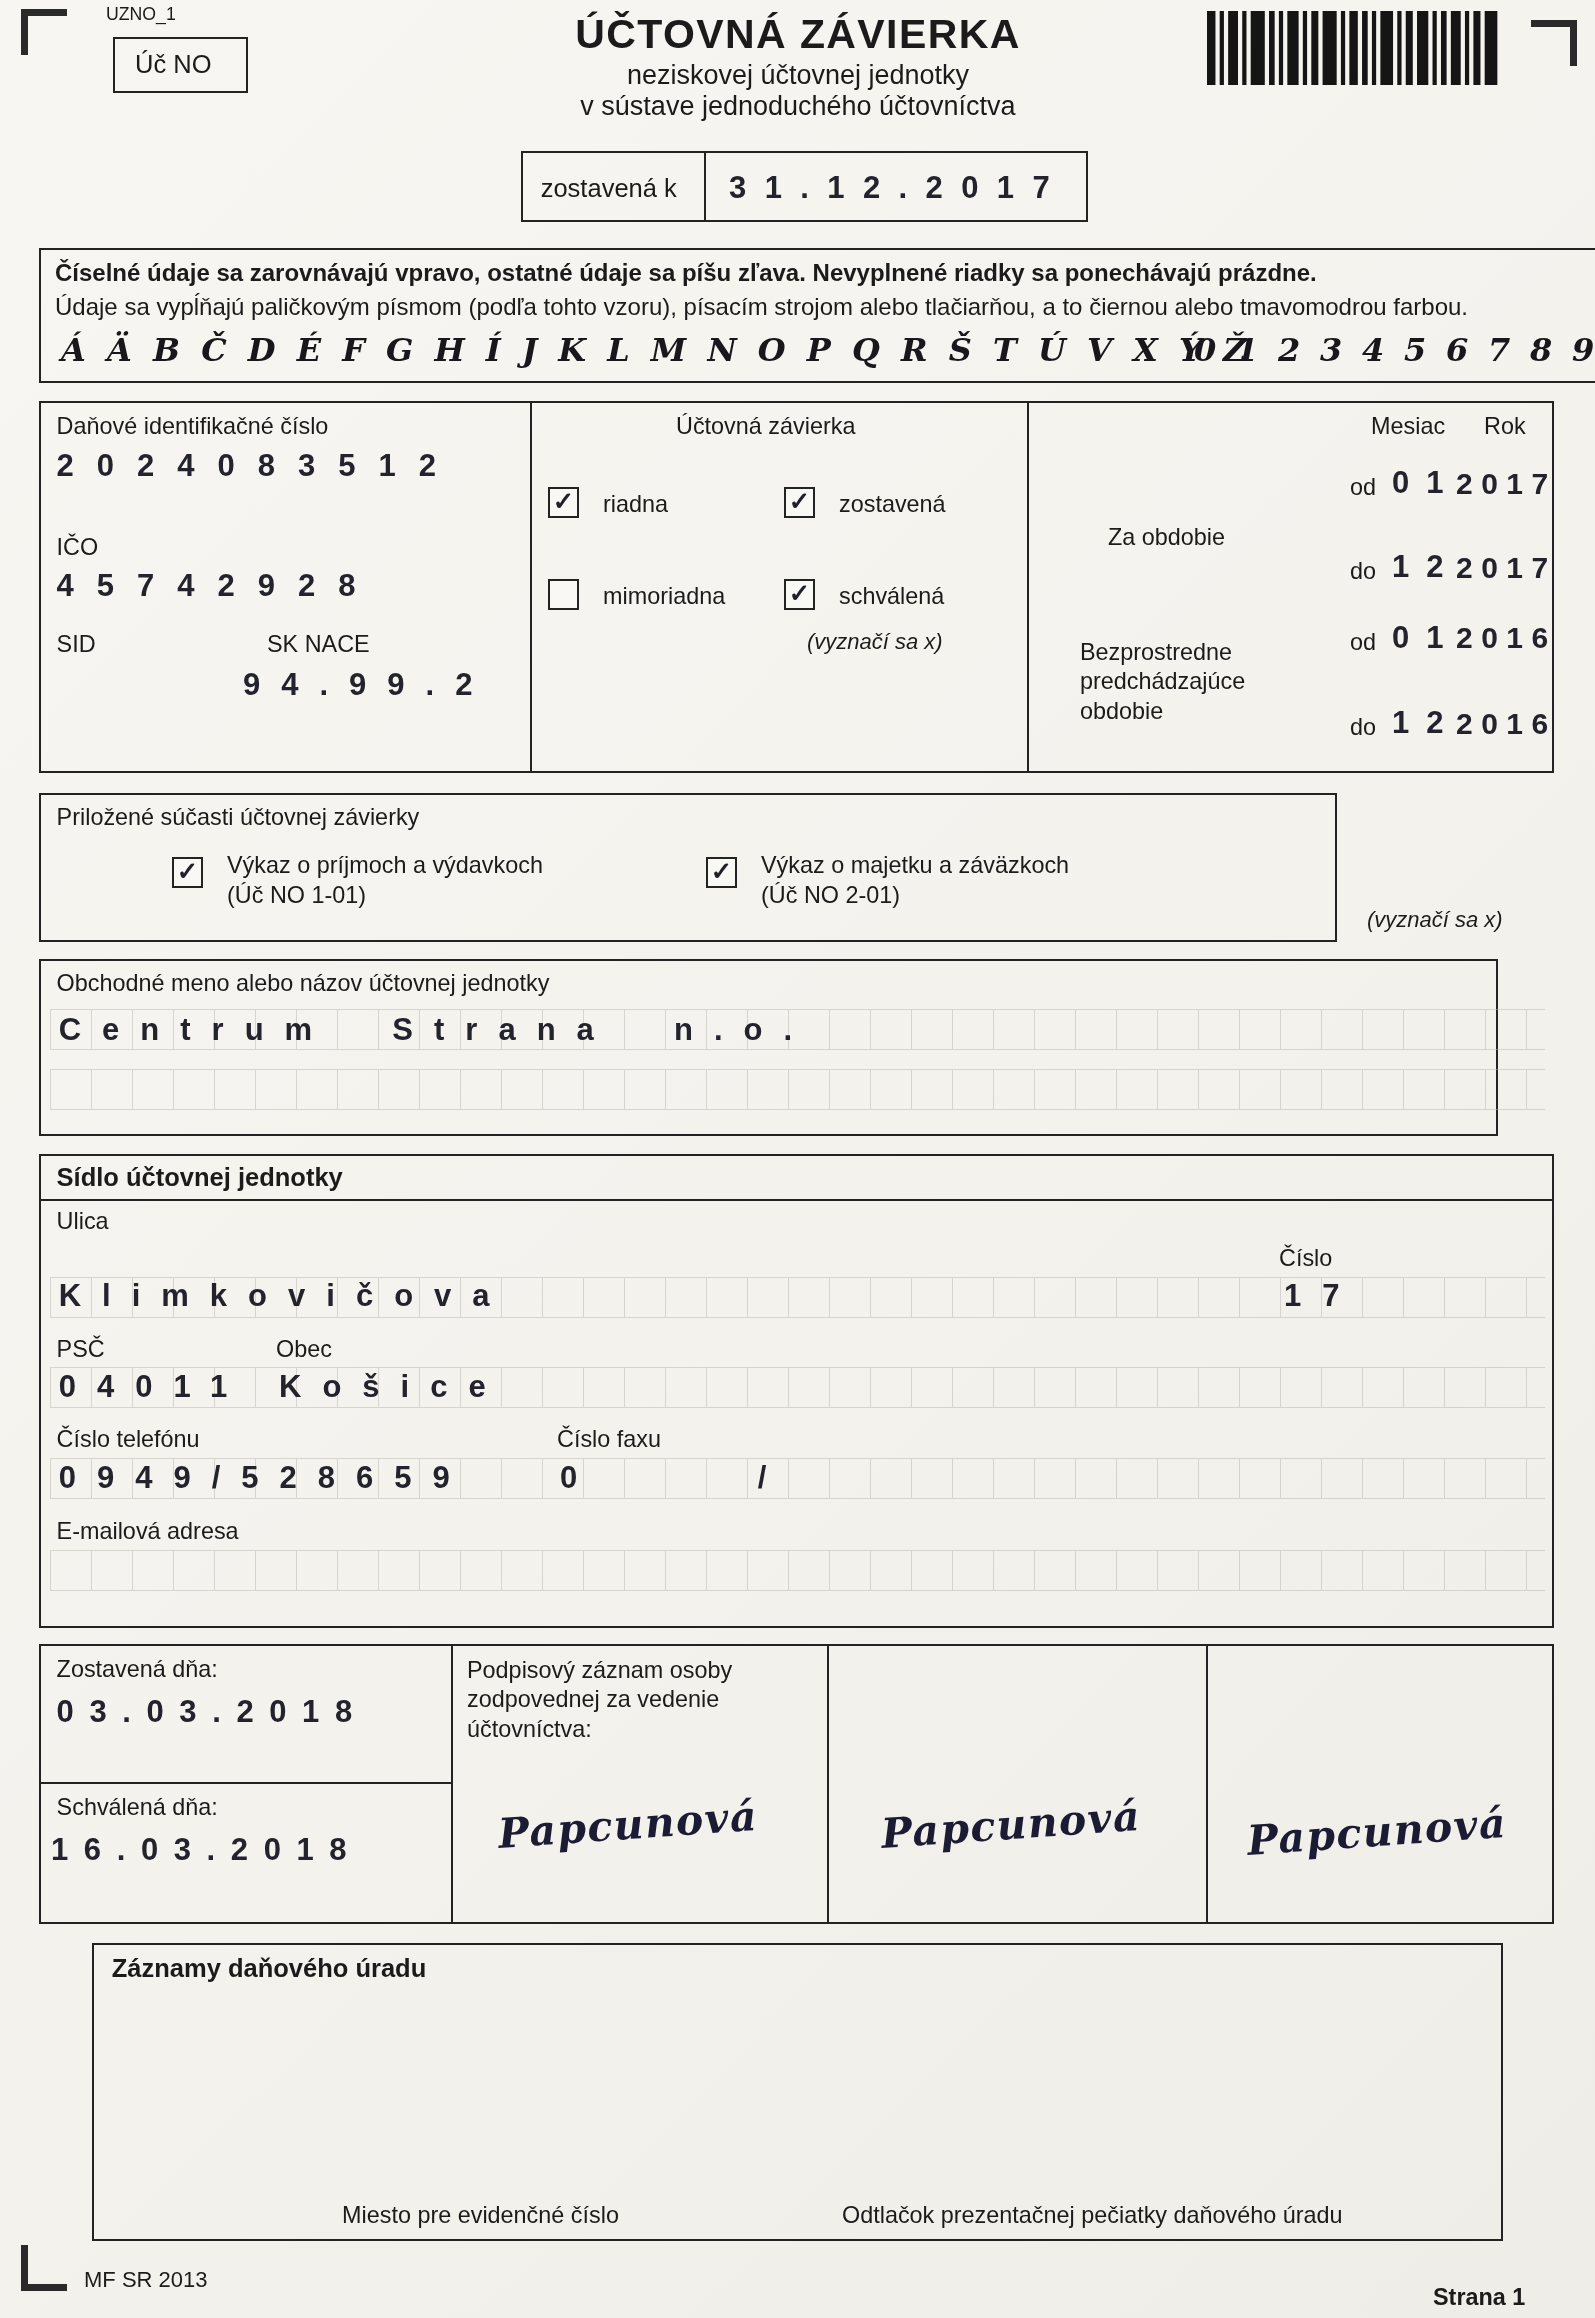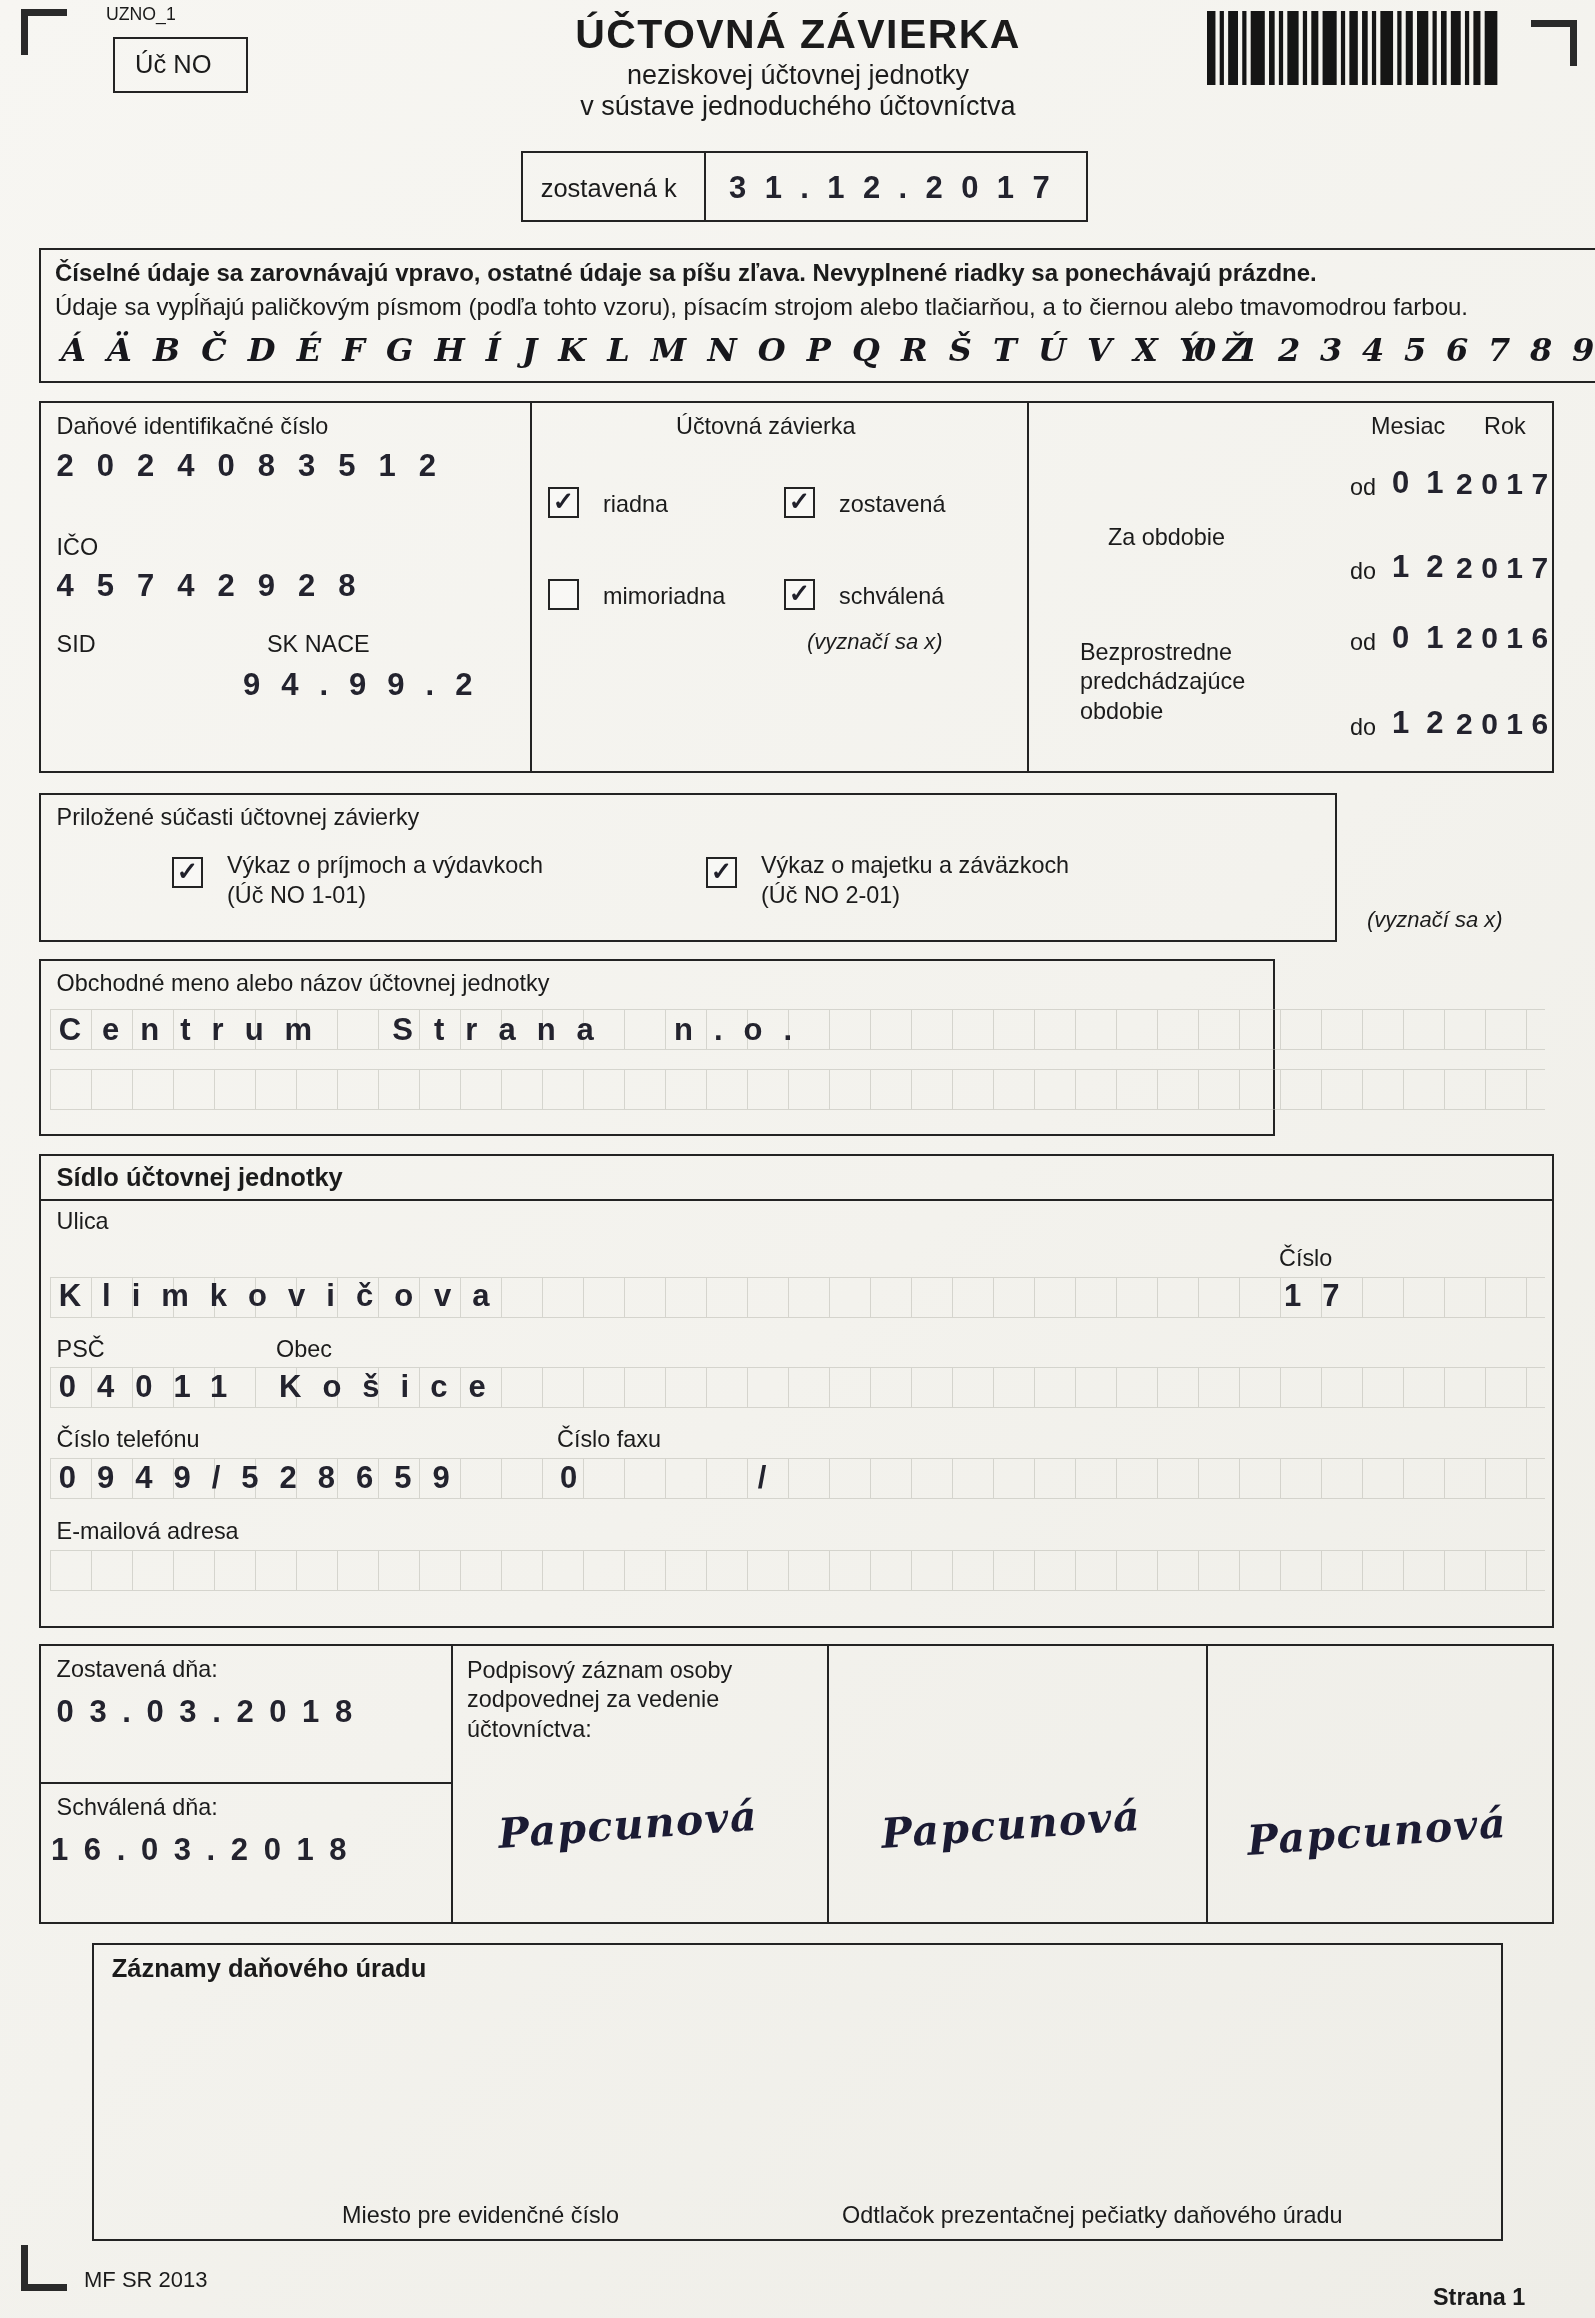--- a/index.html
+++ b/index.html
@@ -143,21 +143,21 @@
     <div class="t lbl" style="left:15.6px;top:8.5px;">Priložené súčasti účtovnej závierky</div>
     <div class="cb" style="left:131px;top:62px;">✓</div>
     <div class="t lbl" style="left:186px;top:57px;">Výkaz o príjmoch a výdavkoch</div>
     <div class="t lbl" style="left:186px;top:87px;">(Úč NO 1-01)</div>
     <div class="cb" style="left:665px;top:62px;">✓</div>
     <div class="t lbl" style="left:720px;top:57px;">Výkaz o majetku a záväzkoch</div>
     <div class="t lbl" style="left:720px;top:87px;">(Úč NO 2-01)</div>
     <div class="t i" style="left:1326px;top:112px;font-size:22px;">(vyznačí sa x)</div>
   </div>
 
-  <div class="box" style="left:39px;top:959px;width:1236px;height:177px;">
+  <div class="box" style="left:39px;top:959px;width:1459px;height:177px;">
     <div class="t lbl" style="left:15.6px;top:8.5px;">Obchodné meno alebo názov účtovnej jednotky</div>
     <div class="cellrow" style="left:8.5px;top:48px;width:1495px;"></div>
     <div class="val" style="left:17.7px;top:51px;">Centrum  Strana  n.o.</div>
     <div class="cellrow" style="left:8.5px;top:108px;width:1495px;"></div>
   </div>
 
   <div class="box" style="left:39px;top:1154px;width:1515px;height:474px;">
     <div class="t b" style="left:15.6px;top:7px;font-size:25.5px;">Sídlo účtovnej jednotky</div>
     <div class="hline" style="left:0;right:0;top:43px;"></div>
 

